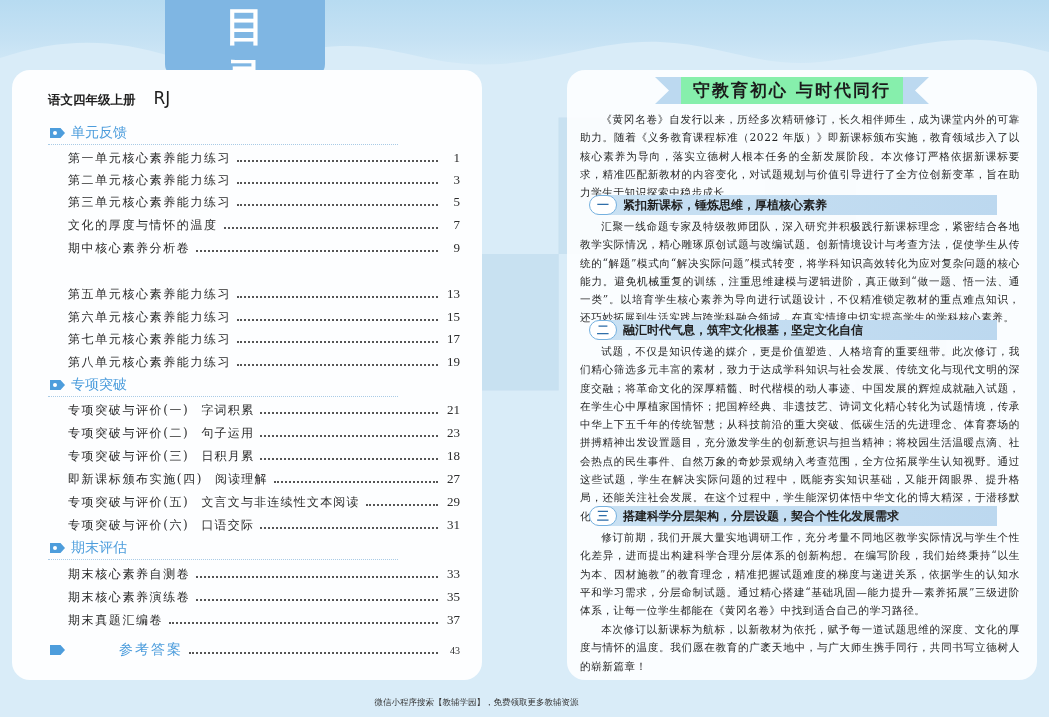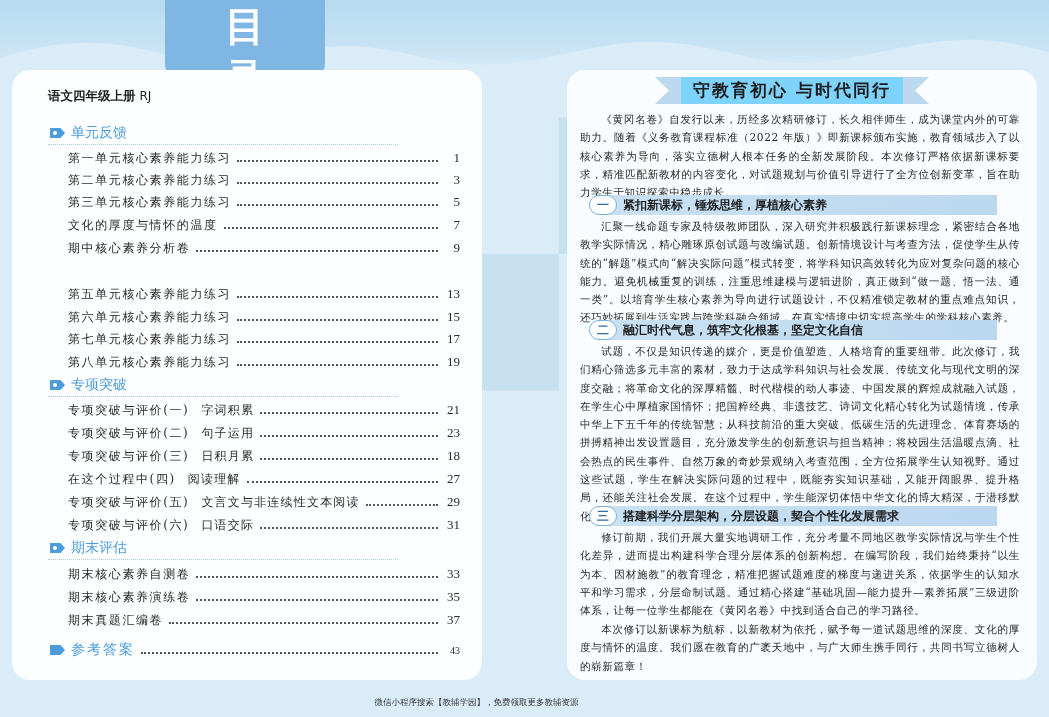--- a/index.html
+++ b/index.html
@@ -37,21 +37,21 @@
 
   
   .left-panel {
     position: absolute; left: 12px; top: 70px; width: 470px; height: 610px;
     background: #fdfeff; border-radius: 18px;
   }
   .book-label {
     position: absolute; left: 36px; top: 18px;
     font-family: "DejaVu Sans", sans-serif; font-weight: bold; font-size: 12.5px; color: #1e1e1e;
   }
-  .book-label .rj { font-weight: normal; font-size: 12px; margin-left: 4px; }
+  .book-label .rj { font-weight: normal; font-size: 17px; margin-left: 18px; }
 
   .section-head {
     position: absolute; left: 38px; display: flex; align-items: center;
     font-family: "DejaVu Sans", sans-serif; font-size: 14px; color: #4d9ddc;
   }
   .section-head .tag {
     width: 15px; height: 10px; background: #4d9ddc; margin-right: 6px; position: relative;
     clip-path: polygon(0 0, 70% 0, 100% 50%, 70% 100%, 0 100%);
   }
   .section-head .tag::after {
@@ -66,21 +66,21 @@
     display: flex; align-items: center; font-size: 12px; color: #2b2b2b;
   }
   .toc-row .t { white-space: nowrap; letter-spacing: 1.6px; }
   .toc-row .sub-t { white-space: nowrap; margin-left: 12px; letter-spacing: 1.2px; }
   .toc-row .dots {
     flex: 1; margin: 0 6px; height: 1px; border-bottom: 2px dotted #555; position: relative; top: 3px;
   }
   .toc-row .pg { width: 16px; text-align: right; font-family: "Liberation Serif", serif; font-size: 13px; }
 
   .answer-head { position: absolute; left: 38px; top: 570px; width: 410px; height: 20px; display: flex; align-items: center; }
-  .answer-head .label { font-family: Liberation Serif, serif; font-size: 14px; color: #4d9ddc; letter-spacing: 2px; white-space: nowrap; }
+  .answer-head .label { font-family: Liberation Serif, serif; font-size: 14px; color: #4d9ddc; letter-spacing: 2px; white-space: nowrap; margin-left: 48px; }
   .answer-head .tag {
     width: 15px; height: 10px; background: #4d9ddc; margin-right: 6px; position: relative;
     clip-path: polygon(0 0, 70% 0, 100% 50%, 70% 100%, 0 100%);
   }
   .answer-head .dots { flex: 1; margin: 0 6px; border-bottom: 2px dotted #555; position: relative; top: 3px; }
   .answer-head .pg { width: 16px; text-align: right; font-family: "Liberation Serif", serif; font-size: 10px; color: #2b2b2b; }
 
   
   .right-panel {
     position: absolute; left: 567px; top: 70px; width: 470px; height: 610px;
@@ -89,21 +89,21 @@
   .banner {
     position: absolute; left: 100px; top: 7px; width: 250px; height: 27px;
     display: flex; align-items: center; justify-content: center;
   }
   .banner .flag {
     position: absolute; top: 0; width: 40px; height: 27px; background: #bcd9f0;
   }
   .banner .flag.l { left: -12px; clip-path: polygon(0 0, 100% 0, 100% 100%, 0 100%, 35% 50%); }
   .banner .flag.r { right: -12px; clip-path: polygon(0 0, 100% 0, 65% 50%, 100% 100%, 0 100%); }
   .banner .core {
-    position: relative; height: 27px; padding: 0 12px; background: #7dd3fc;
+    position: relative; height: 27px; padding: 0 12px; background: #86efac;
     font-family: "DejaVu Serif", serif; font-weight: bold; font-size: 17px; color: #1b1b1b;
     letter-spacing: 2px; line-height: 27px; white-space: nowrap;
   }
 
   .para {
     position: absolute; left: 13px; width: 440px;
     font-size: 10.6px; line-height: 18.3px; color: #262626; letter-spacing: 0.55px;
     text-align: justify; text-indent: 2em;
   }
   .h-sec {
@@ -213,21 +213,21 @@
       <span class="dots"></span>
       <span class="pg">23</span>
     </div>
   <div class="toc-row" style="top:376px">
       <span class="t">专项突破与评价(三)</span>
       <span class="sub-t">日积月累</span>
       <span class="dots"></span>
       <span class="pg">18</span>
     </div>
   <div class="toc-row" style="top:399px">
-      <span class="t">在这个过程中(四)</span>
+      <span class="t">即新课标颁布实施(四)</span>
       <span class="sub-t">阅读理解</span>
       <span class="dots"></span>
       <span class="pg">27</span>
     </div>
   <div class="toc-row" style="top:422px">
       <span class="t">专项突破与评价(五)</span>
       <span class="sub-t">文言文与非连续性文本阅读</span>
       <span class="dots"></span>
       <span class="pg">29</span>
     </div>

